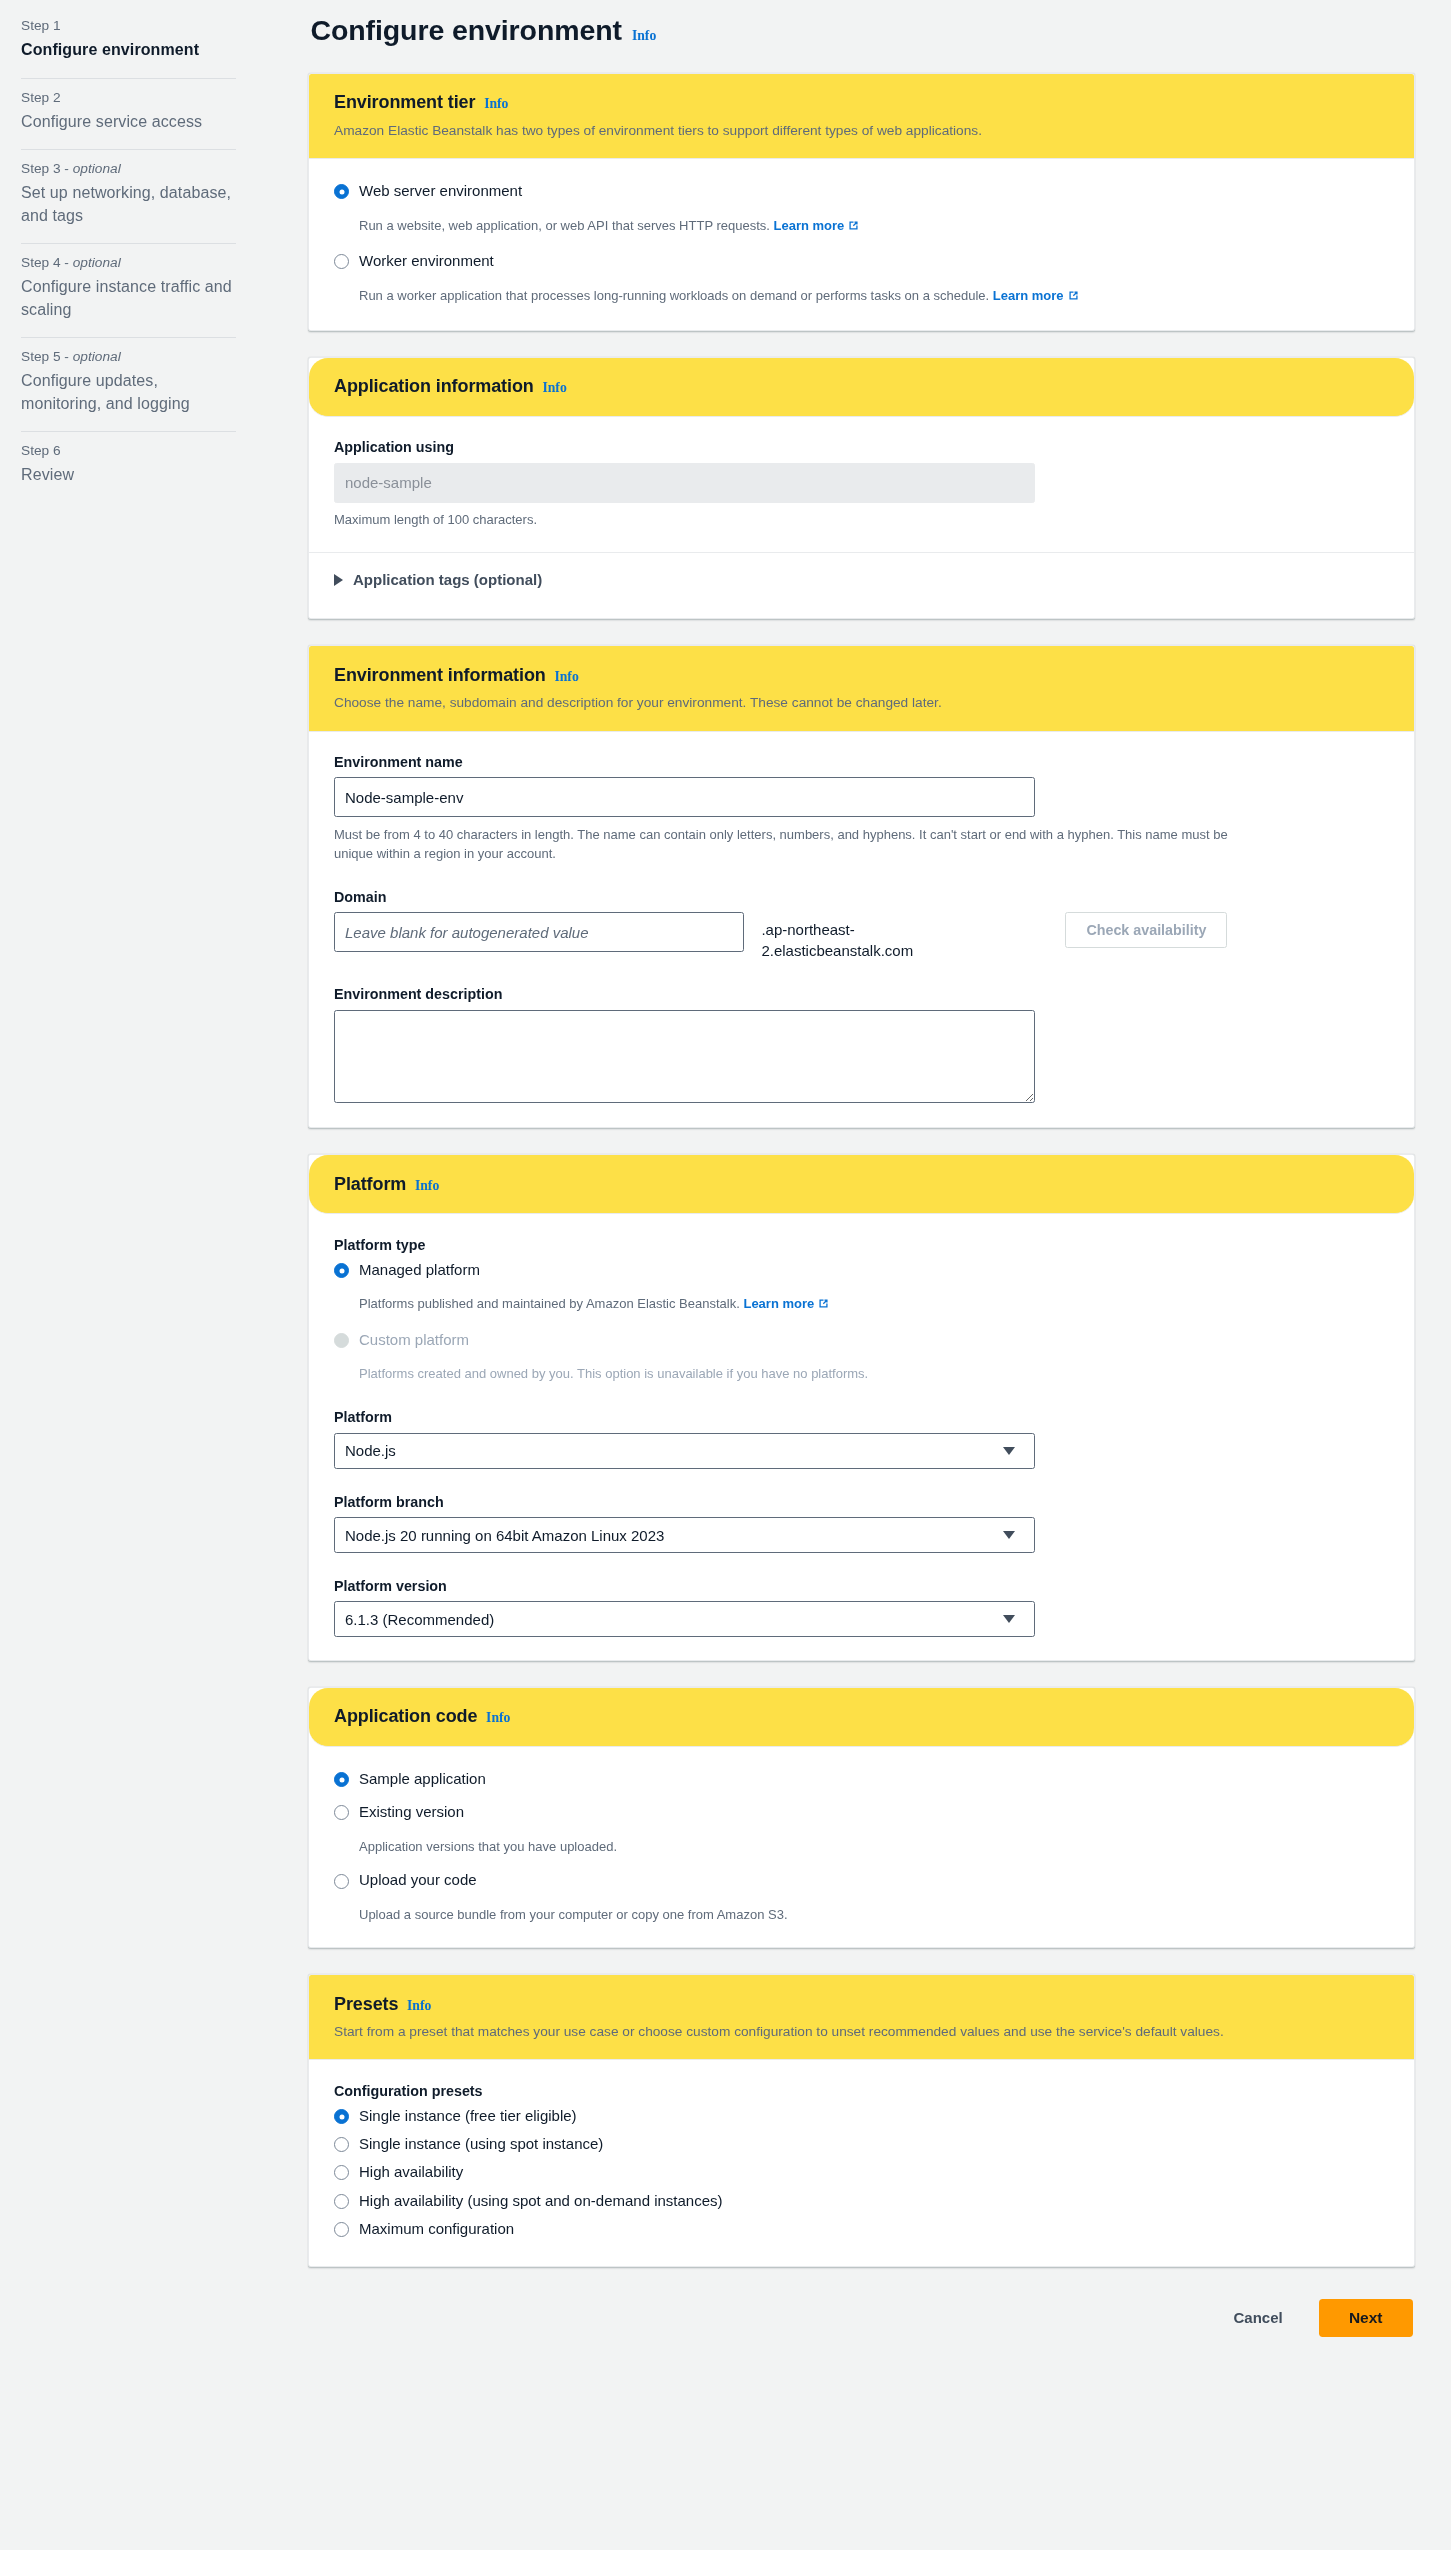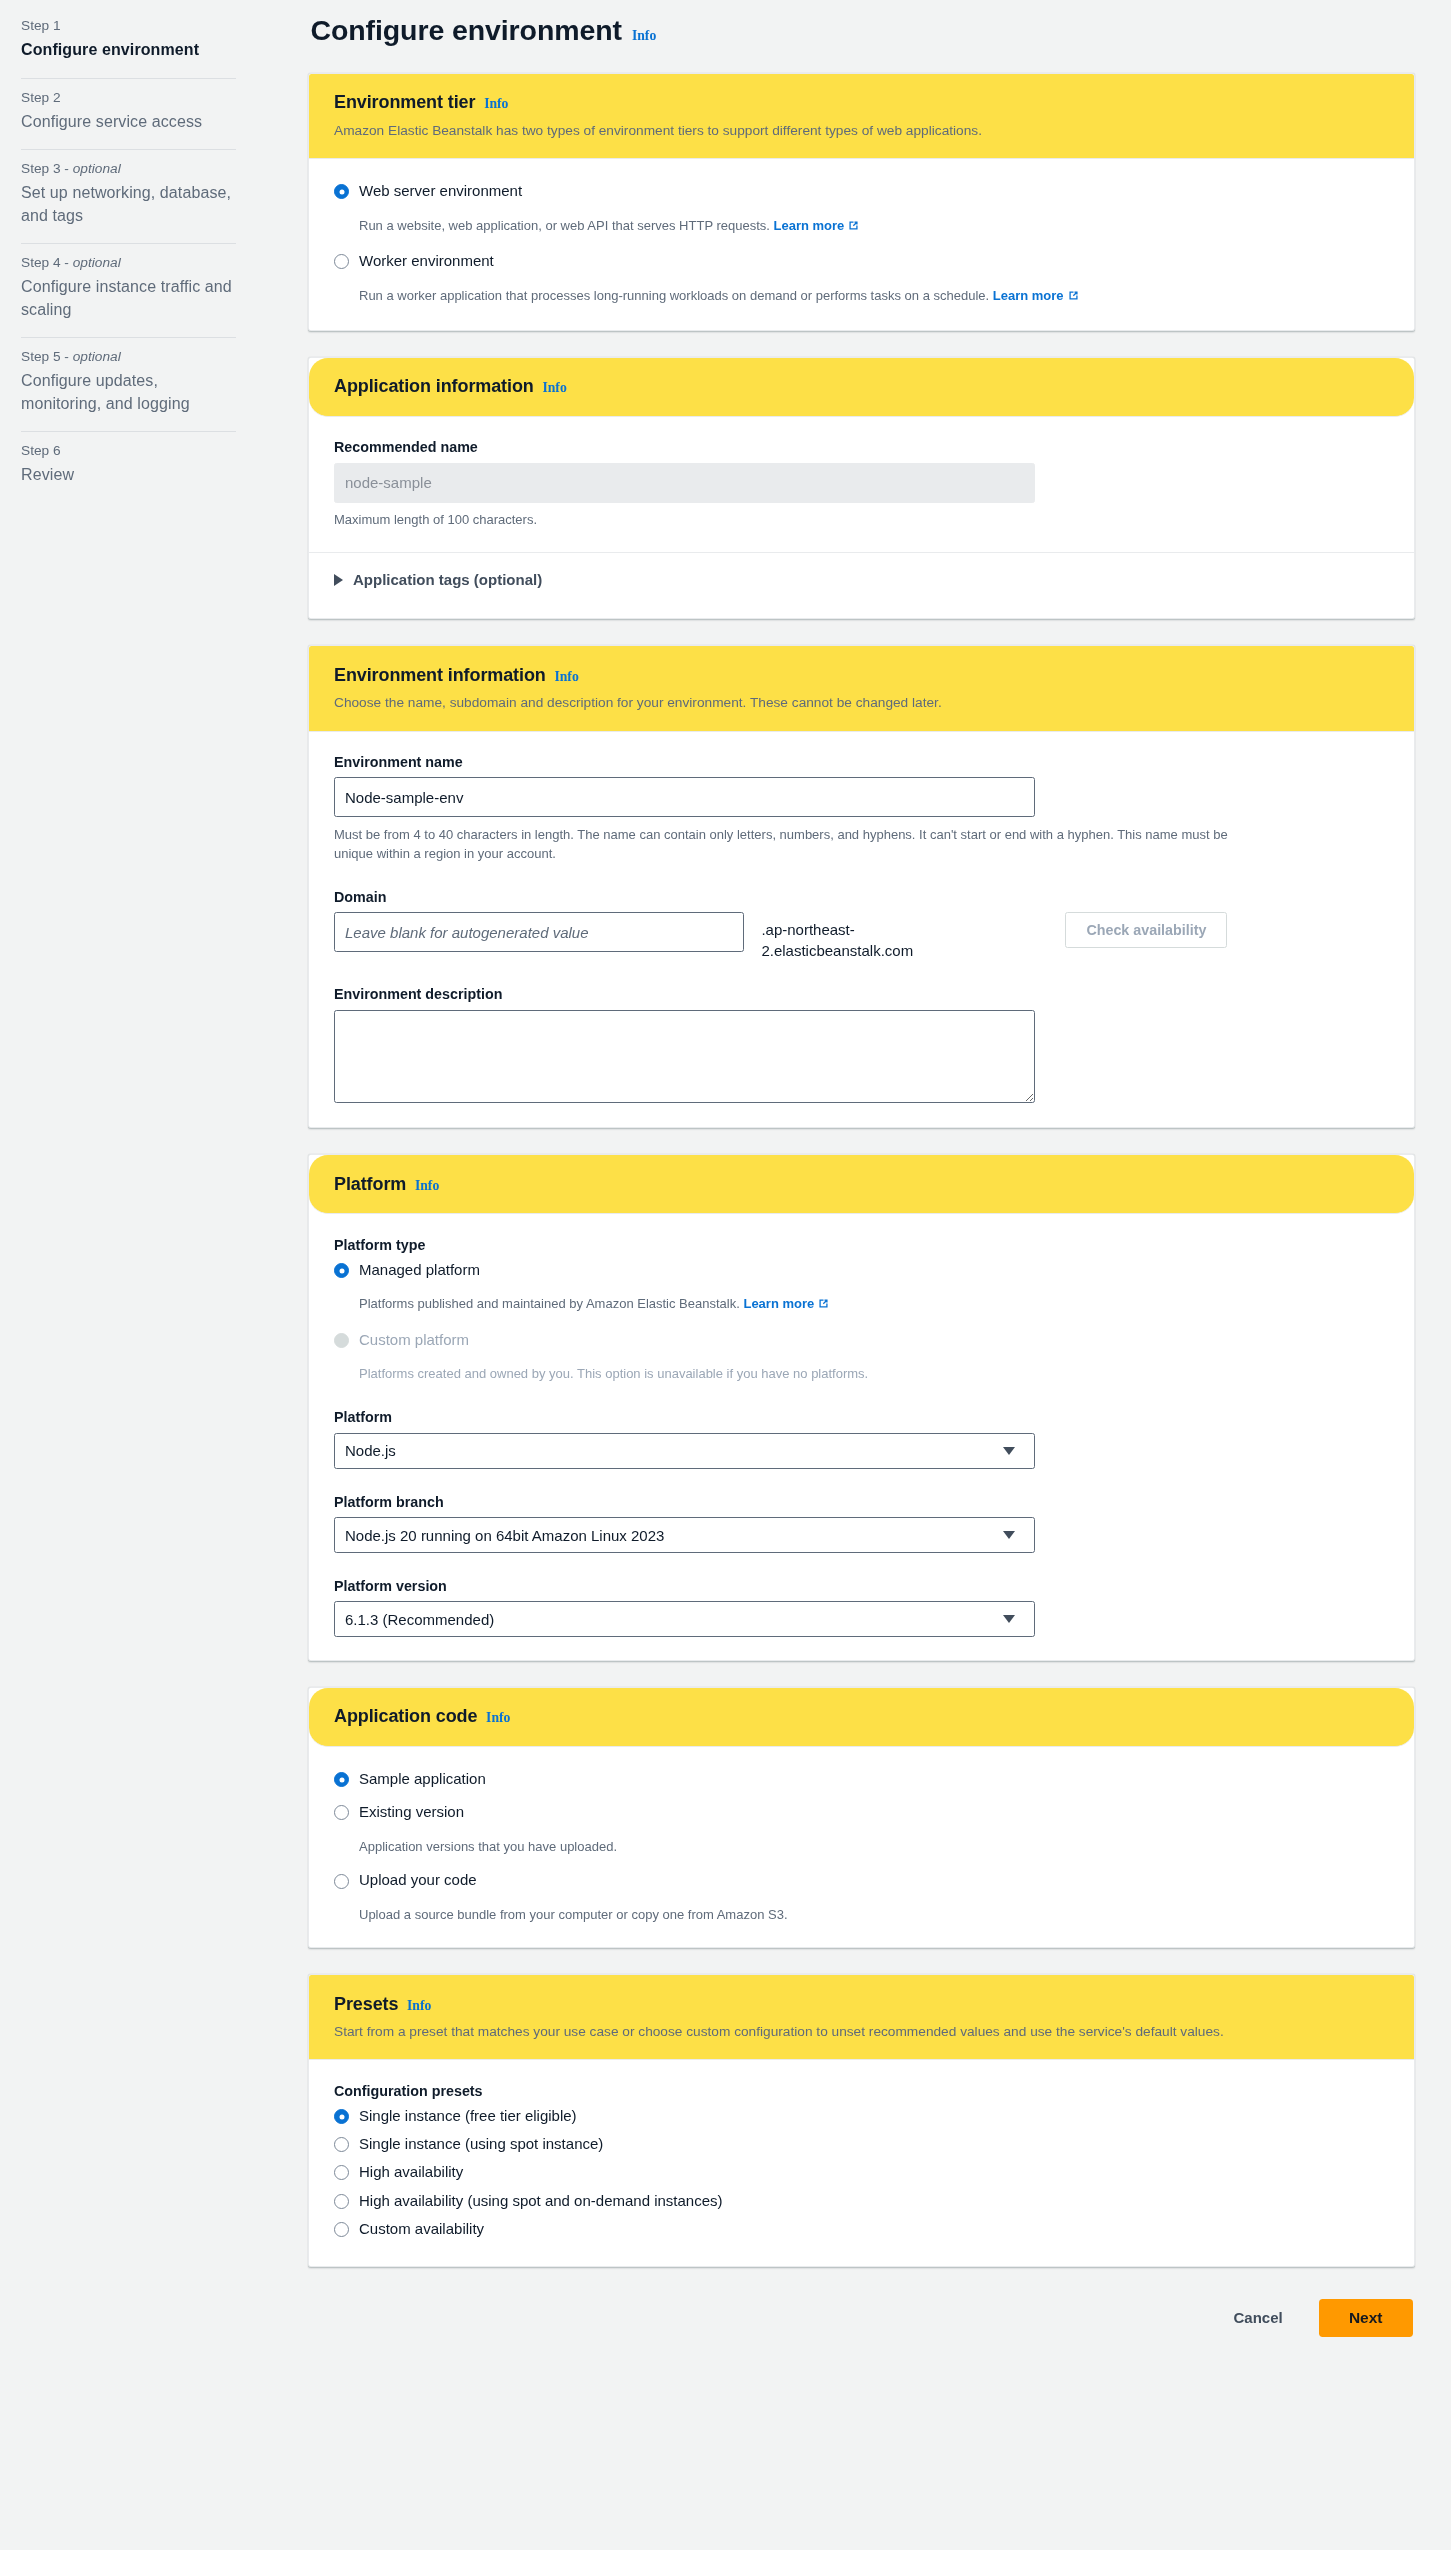--- a/index.html
+++ b/index.html
@@ -450,21 +450,21 @@
 
     <section class="card">
       <div class="card-header no-desc">
         <div class="card-title-row">
           <h2 class="card-title">Application information</h2>
           <a class="info-link">Info</a>
         </div>
       </div>
       <div class="card-body">
         <div class="field">
-          <label class="field-label">Recommended name</label>
+          <label class="field-label">Application using</label>
           <input class="text-input readonly" type="text" readonly="" placeholder="node-sample" style="">
           <div class="field-hint">Maximum length of 100 characters.</div>
         </div>
       </div>
       <div class="card-divider card-body tight">
         <div class="expandable">
           <span class="tri"></span>
           <span class="expandable-label">Application tags (optional)</span>
         </div>
       </div>
@@ -642,21 +642,21 @@
             <div class="radio-block compact">
               <div class="radio-row">
                 <span class="radio"></span>
                 <span class="radio-label">High availability (using spot and on-demand instances)</span>
               </div>
             </div>
 
             <div class="radio-block compact">
               <div class="radio-row">
                 <span class="radio"></span>
-                <span class="radio-label">Custom availability</span>
+                <span class="radio-label">Maximum configuration</span>
               </div>
             </div>
 
           </div>
         </div>
       </div>
     </section>
 
     <div class="footer">
       <button class="btn-cancel">Cancel</button>

